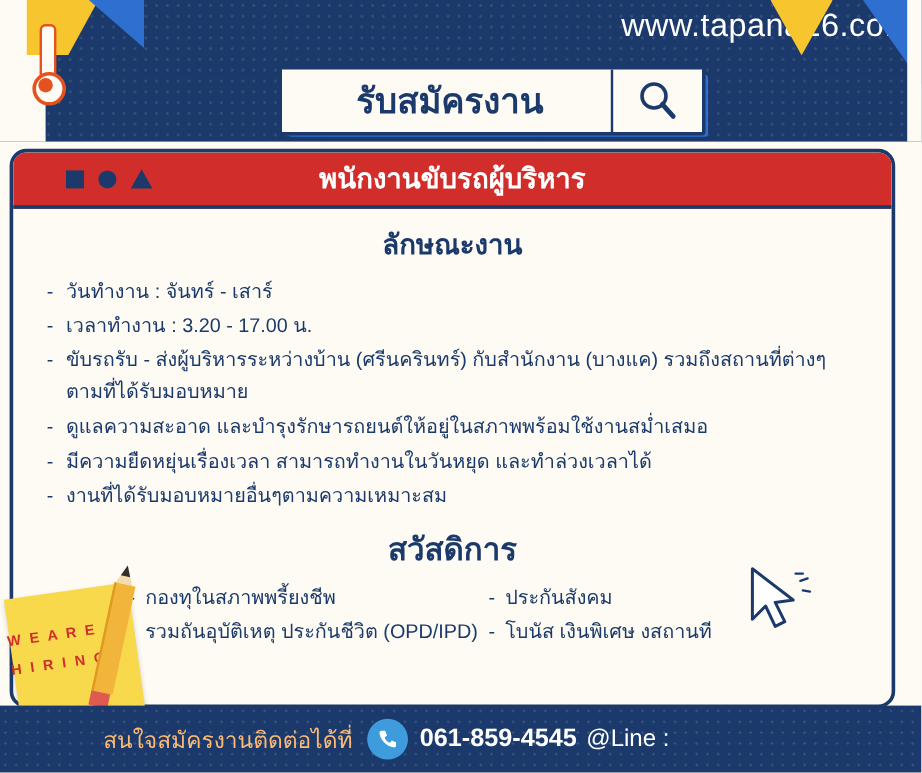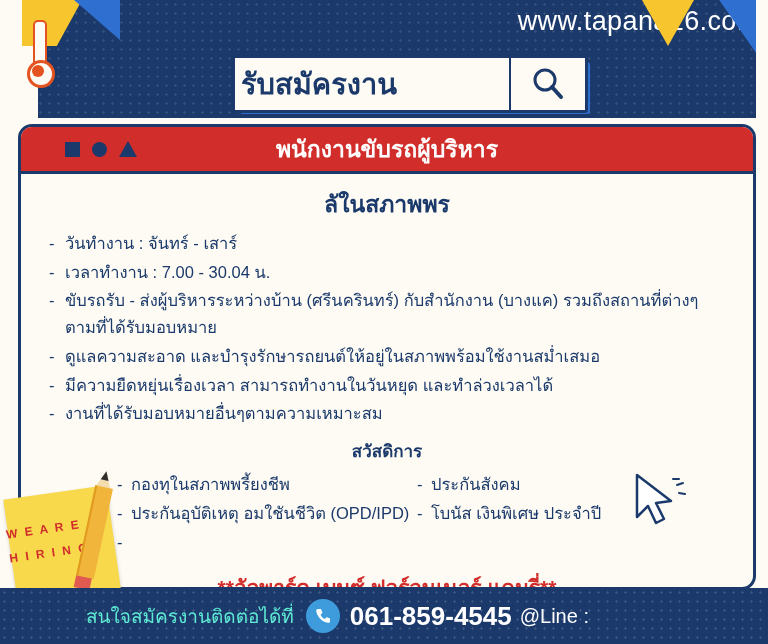--- a/index.html
+++ b/index.html
@@ -58,30 +58,30 @@
   
   .title-shadow{
     position:absolute;left:240px;top:62px;width:350px;height:52px;background:#2f6fd0;border-radius:3px;
   }
   .title-plate{
     position:absolute;left:232px;top:55px;width:350px;height:52px;
     background:#fdfbf3;border:3px solid #1b3a6b;border-radius:3px;
     display:flex;align-items:center;
   }
   .title-text{
-    flex:1;color:#1b3a6b;font-size:29px;font-weight:bold;
+    flex:1;text-align:center;color:#1b3a6b;font-size:29px;font-weight:bold;
     padding-left:6px;
   }
   .title-divider{width:2px;height:52px;background:#1b3a6b;}
   .magnifier{width:74px;display:flex;align-items:center;justify-content:center;}
   .magnifier svg{display:block;}
 
   
   .card{
-    position:absolute;left:18px;top:124px;width:732px;height:460px;
+    position:absolute;left:8px;top:124px;width:732px;height:460px;
     background:#fdfbf3;border:3px solid #1b3a6b;border-radius:14px;overflow:hidden;
   }
   .card-header{
     position:relative;height:44px;background:#d12e2b;border-bottom:3px solid #1b3a6b;
     display:flex;align-items:center;justify-content:center;
   }
   .card-header .shapes{position:absolute;left:44px;top:14px;display:flex;align-items:center;gap:12px;}
   .sq{width:15px;height:15px;background:#1b3a6b;}
   .ci{width:15px;height:15px;border-radius:50%;background:#1b3a6b;}
   .tr{width:0;height:0;border-left:9px solid transparent;border-right:9px solid transparent;border-bottom:16px solid #1b3a6b;}
@@ -89,21 +89,21 @@
 
   .sec-title{
     text-align:center;color:#1b3a6b;font-size:23px;font-weight:bold;margin:12px 0 8px;
   }
   .bullets{margin:0 0 0 28px;color:#1b3a6b;font-size:16.5px;line-height:1.62;}
   .bullets .row{display:flex;align-items:flex-start;margin-bottom:2px;}
   .bullets .dash{width:16px;flex:0 0 16px;}
   .bullets .txt{flex:1;padding-right:32px;}
 
   .sec-title2{
-    text-align:center;color:#1b3a6b;font-size:17px;font-weight:bold;margin:10px 0 6px;
+    text-align:center;color:#1b3a6b;font-size:26px;font-weight:bold;margin:10px 0 6px;
   }
   .benefits{
     margin:0 auto;width:540px;color:#1b3a6b;font-size:16.5px;line-height:1.75;
   }
   .benefits .brow{display:flex;}
   .benefits .bcol{display:flex;}
   .benefits .bcol.left{width:300px;}
   .benefits .bcol.right{width:240px;}
   .benefits .dash{width:14px;flex:0 0 14px;}
 
@@ -135,26 +135,26 @@
   
   .bottombar{
     position:absolute;left:0;bottom:0;width:768px;height:56px;background:#1b3a6b;
     display:flex;align-items:center;
   }
   .bottombar .dots{
     position:absolute;inset:0;
     background-image:radial-gradient(#ffffff22 1px, transparent 1.1px);
     background-size:9px 9px;
   }
-  .contact-label{position:relative;color:#5eead4;font-size:19px;margin-left:86px;}
+  .contact-label{position:relative;color:#fdba74;font-size:19px;margin-left:86px;}
   .phone-icon{
     position:relative;margin-left:12px;width:34px;height:34px;border-radius:50%;background:#3f9cdc;
     display:flex;align-items:center;justify-content:center;
   }
-  .phone-num{position:relative;color:#ffffff;font-size:26px;font-weight:bold;margin-left:10px;}
+  .phone-num{position:relative;color:#ffffff;font-size:21px;font-weight:bold;margin-left:10px;}
   .line-label{position:relative;color:#ffffff;font-size:20px;margin-left:8px;}
   .line-num{position:relative;color:#ffffff;font-size:21px;font-weight:bold;margin-left:8px;}
 </style>
 </head>
 <body>
 
 <div class="poster">
 
   <div class="topband">
     <div class="dots"></div>
@@ -188,30 +188,30 @@
 
     <div class="card-header">
       <div class="shapes">
         <span class="sq"></span>
         <span class="ci"></span>
         <span class="tr"></span>
       </div>
       <div class="htitle">พนักงานขับรถผู้บริหาร</div>
     </div>
 
-    <div class="sec-title">ลัในสภาพพร</div>
+    <div class="sec-title">ลักษณะงาน</div>
 
     <div class="bullets">
       <div class="row">
         <div class="dash">-</div>
         <div class="txt">วันทำงาน : จันทร์ - เสาร์</div>
       </div>
       <div class="row">
         <div class="dash">-</div>
-        <div class="txt">เวลาทำงาน : 7.00 - 30.04 น.</div>
+        <div class="txt">เวลาทำงาน : 3.20 - 17.00 น.</div>
       </div>
       <div class="row">
         <div class="dash">-</div>
         <div class="txt">ขับรถรับ - ส่งผู้บริหารระหว่างบ้าน (ศรีนครินทร์) กับสำนักงาน (บางแค) รวมถึงสถานที่ต่างๆ ตามที่ได้รับมอบหมาย</div>
       </div>
       <div class="row">
         <div class="dash">-</div>
         <div class="txt">ดูแลความสะอาด และบำรุงรักษารถยนต์ให้อยู่ในสภาพพร้อมใช้งานสม่ำเสมอ</div>
       </div>
       <div class="row">
@@ -233,25 +233,25 @@
           <div>กองทุในสภาพพรี้ยงชีพ</div>
         </div>
         <div class="bcol right">
           <div class="dash">-</div>
           <div>ประกันสังคม</div>
         </div>
       </div>
       <div class="brow">
         <div class="bcol left">
           <div class="dash">-</div>
-          <div>ประกันอุบัติเหตุ อมใชันชีวิต (OPD/IPD)</div>
+          <div>รวมถันอุบัติเหตุ ประกันชีวิต (OPD/IPD)</div>
         </div>
         <div class="bcol right">
           <div class="dash">-</div>
-          <div>โบนัส เงินพิเศษ ประจำปี</div>
+          <div>โบนัส เงินพิเศษ งสถานที</div>
         </div>
       </div>
       <div class="brow">
         <div class="bcol left">
           <div class="dash">-</div>
         </div>
       </div>
     </div>
 
     <div class="highlight">**อัลพาร์ด เบนซ์ ฟอร์จูนเนอร์ แคมรี่**</div>

